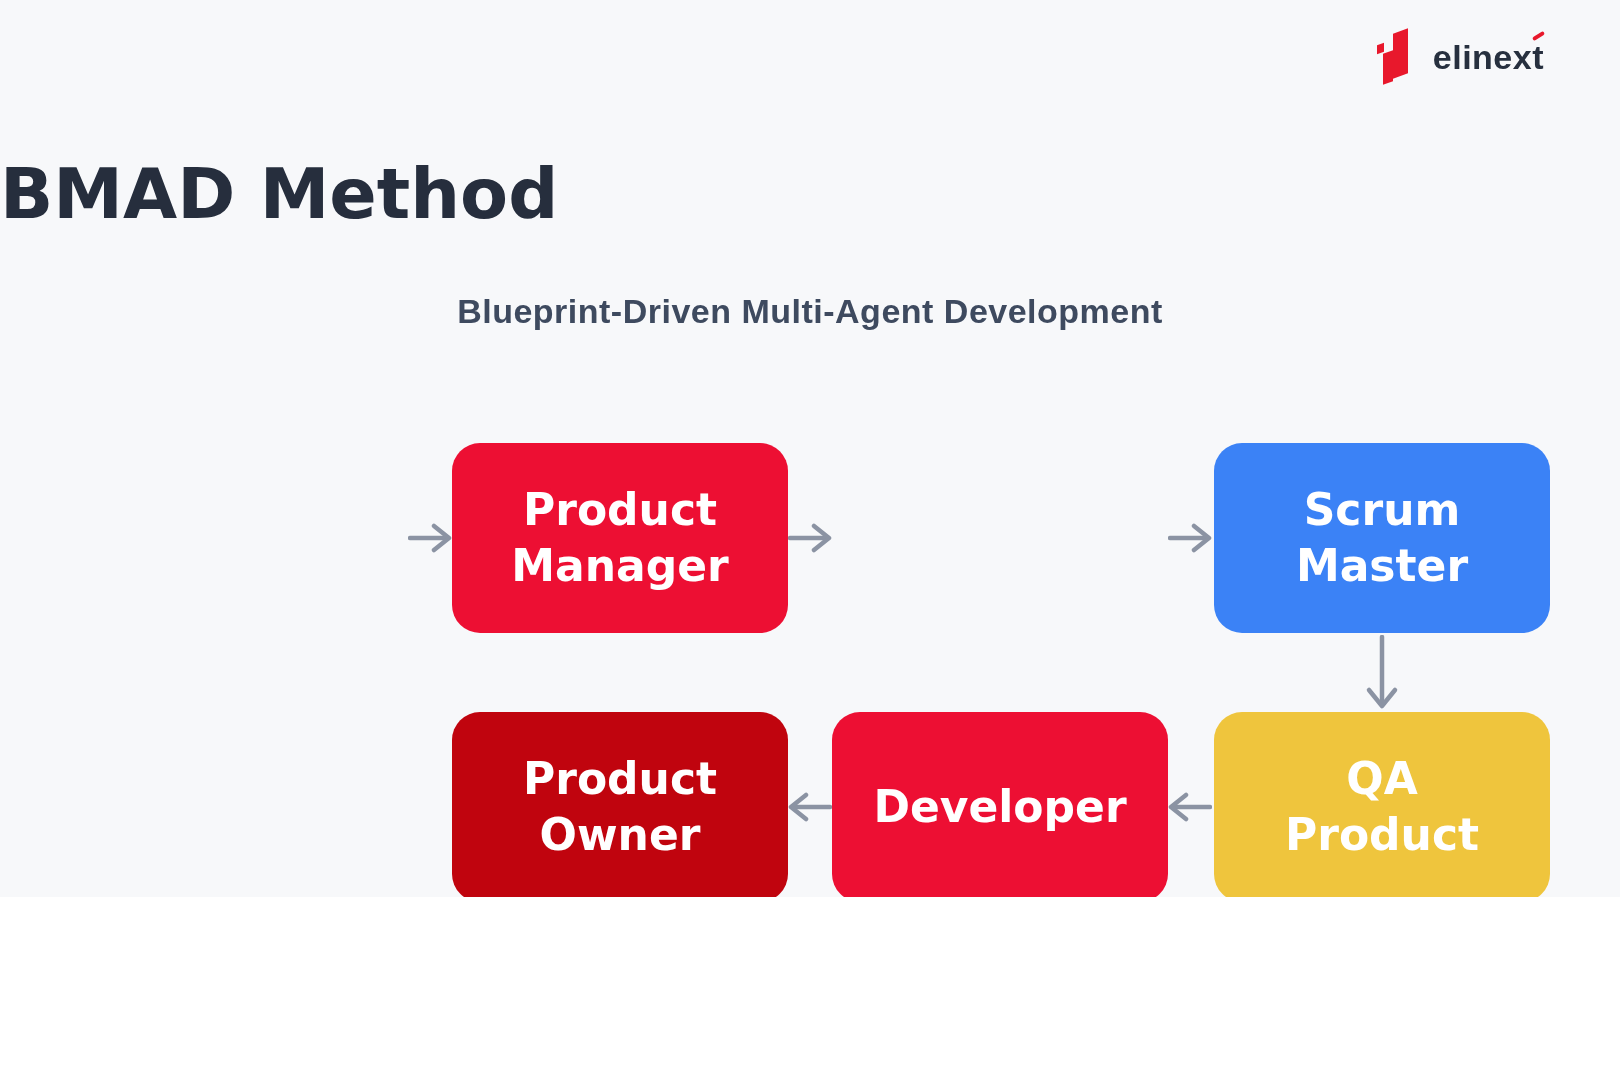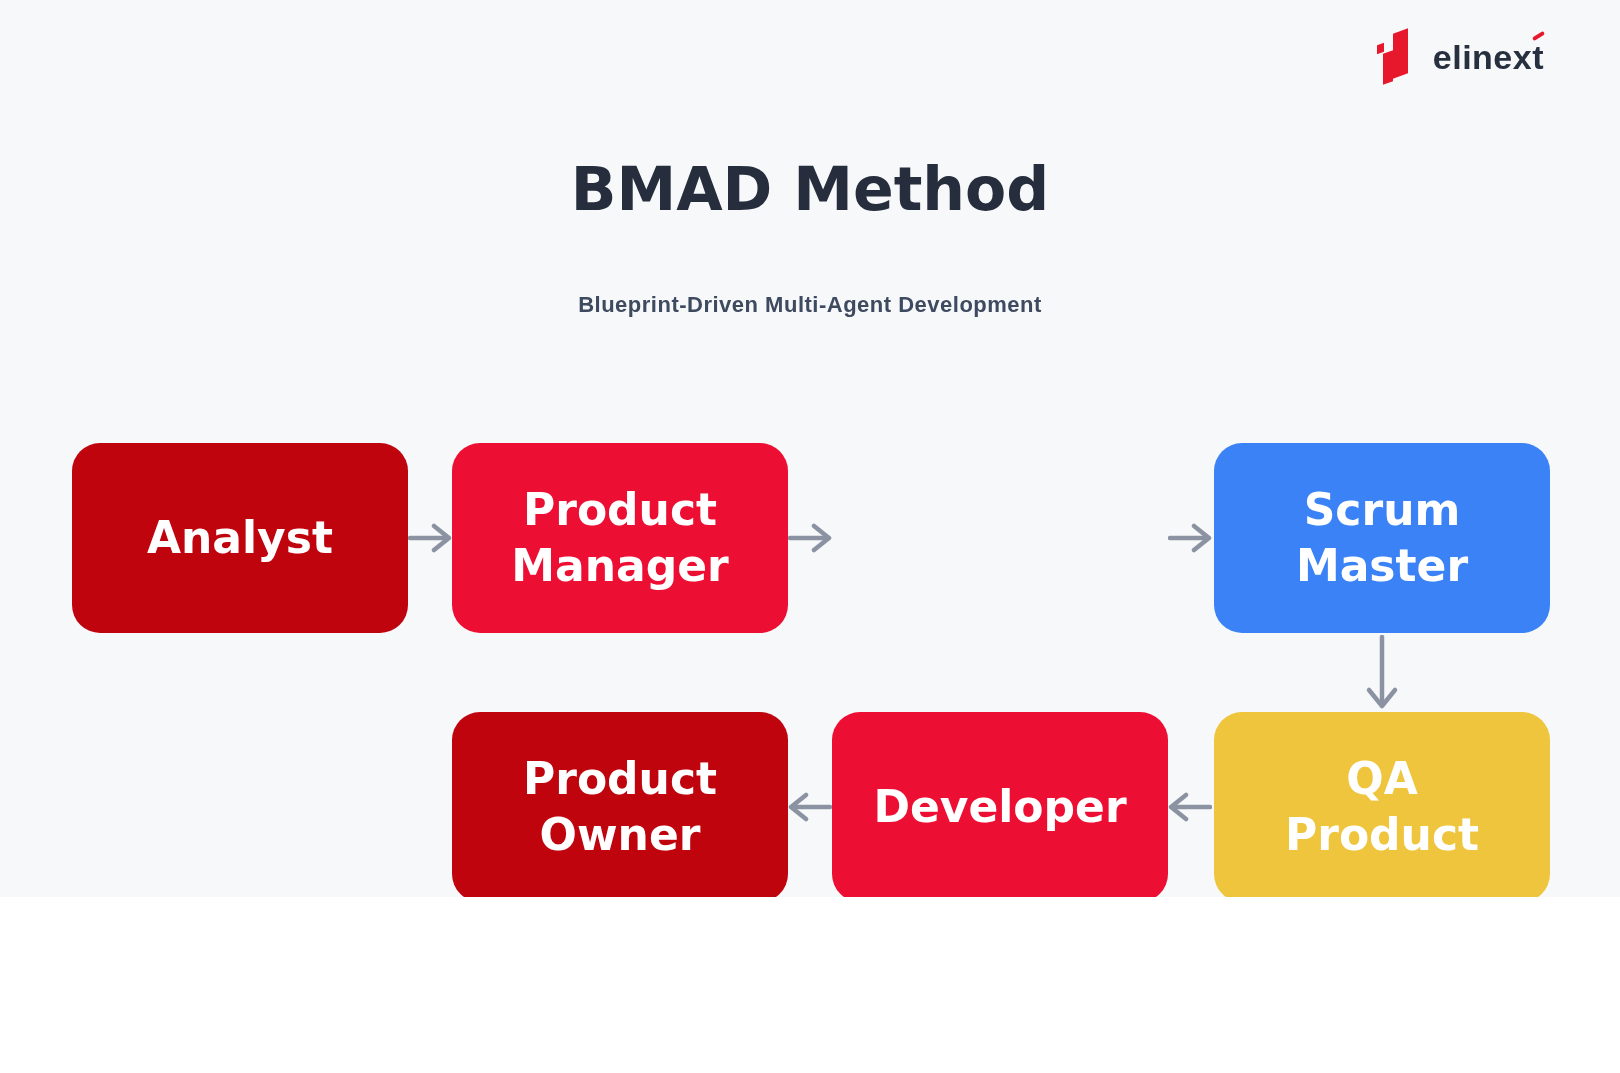--- a/index.html
+++ b/index.html
@@ -46,35 +46,34 @@
     border-radius: 2px;
     transform: rotate(-32deg);
   }
   
   #title {
     position: absolute;
     top: 156px;
     left: 0;
     width: 100%;
     margin: 0;
-    text-align: center;
     font-family: "DejaVu Sans", sans-serif;
-    font-size: 60px;
+    font-size: 70px;
     font-weight: bold;
     letter-spacing: 0px;
     line-height: 1.1;
   }
   #subtitle {
     position: absolute;
     top: 292px;
     left: 0;
     width: 100%;
     margin: 0;
     text-align: center;
-    font-size: 22px;
+    font-size: 34px;
     font-weight: bold;
     letter-spacing: 0.5px;
   }
   
   #diagram { position: absolute; left: 0; top: 0; width: 100%; height: 100%; }
   .node {
     position: absolute;
     border-radius: 28px;
     display: flex;
     align-items: center;
@@ -102,23 +101,20 @@
       <span class="piece bar-left" style="background: rgb(232, 24, 44);"></span>
       <span class="piece bar-right" style="background: rgb(232, 24, 44);"></span>
     </span>
     <span id="logo-wordmark" style="color: rgb(39, 48, 63);"><span>elinext</span><span id="logo-accent" style="background: rgb(232, 24, 44);"></span></span>
   </div>
 
   <h1 id="title" style="color: rgb(38, 46, 61);">BMAD Method</h1>
   <h2 id="subtitle" style="color: rgb(62, 74, 95);">Blueprint-Driven Multi-Agent Development</h2>
 
   <div id="diagram">
-      <div class="node" style="left: 72px; top: 443px; width: 336px; height: 190px; background: rgb(192, 4, 14);">
-        <span class="node-label">Analyst</span>
-      </div>
       <div class="node" style="left: 452px; top: 443px; width: 336px; height: 190px; background: rgb(237, 15, 51);">
         <span class="node-label">Product
 Manager</span>
       </div>
       <div class="node" style="left: 1214px; top: 443px; width: 336px; height: 190px; background: #3b82f6;">
         <span class="node-label">Scrum
 Master</span>
       </div>
       <div class="node" style="left: 1214px; top: 712px; width: 336px; height: 190px; background: rgb(239, 197, 61);">
         <span class="node-label">QA

